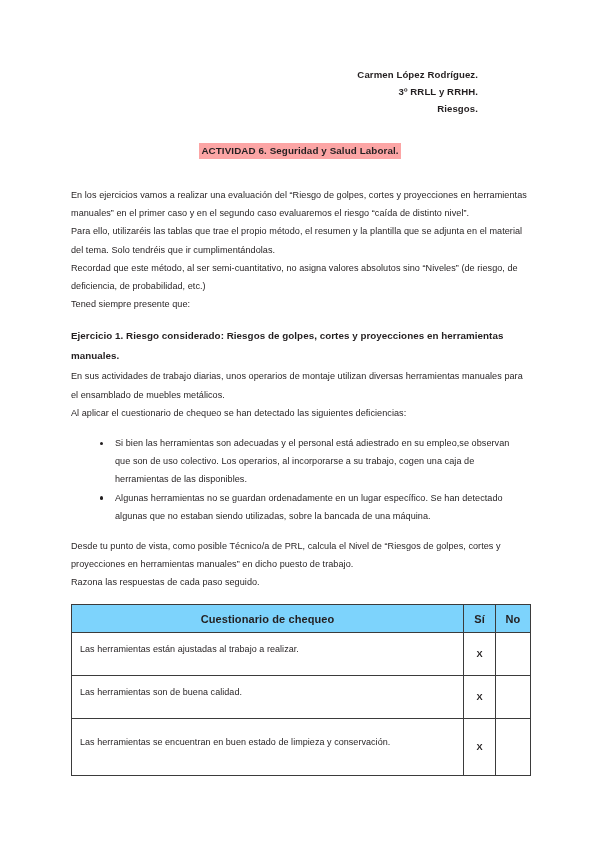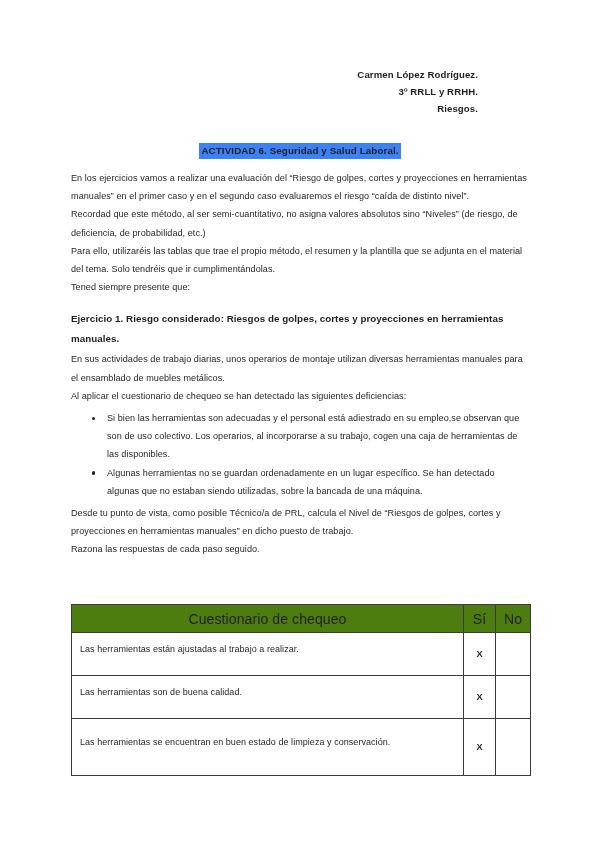--- a/index.html
+++ b/index.html
@@ -39,32 +39,32 @@
   
   .activity-title-wrap {
     position: absolute;
     top: 140px;
     left: 0;
     width: 600px;
     text-align: center;
   }
   .activity-title {
     display: inline-block;
-    background: #3b82f6;
+    background: #fca5a5;
     font-weight: bold;
     font-size: 9.8px;
     line-height: 14px;
     padding: 1px 2px 1px 2px;
     letter-spacing: 0.1px;
   }
 
   
   .body-area {
     position: absolute;
-    top: 169px;
+    top: 186px;
     left: 71px;
     width: 459px;
   }
   p.para {
     margin: 0;
     font-size: 9.1px;
     line-height: 18.2px;
     letter-spacing: 0.05px;
     text-align: left;
   }
@@ -73,21 +73,21 @@
     margin: 0;
     font-size: 9.8px;
     font-weight: bold;
     line-height: 19.5px;
     letter-spacing: 0.05px;
   }
   .heading-space-before { height: 13px; }
   .heading-space-after { height: 2px; }
 
   ul.bullets {
-    margin: 4px;
+    margin: 12px;
     padding: 0;
     list-style: none;
   }
   ul.bullets > li {
     position: relative;
     padding-left: 32px;
     font-size: 9.1px;
     line-height: 18.2px;
     letter-spacing: 0.05px;
   }
@@ -113,23 +113,23 @@
     border-collapse: collapse;
     width: 459px;
     table-layout: fixed;
   }
   table.checklist td, table.checklist th {
     border: 1.1px solid #3b3b3b;
     padding: 0;
     vertical-align: middle;
   }
   table.checklist thead th {
-    background: #4d7c0f;
-    font-size: 14px;
-    font-weight: normal;
+    background: #7dd3fc;
+    font-size: 11px;
+    font-weight: bold;
     height: 27px;
     letter-spacing: 0.1px;
   }
   th.col-q { text-align: center; }
   th.col-si, th.col-no { text-align: center; }
   col.c-q { width: 392px; }
   col.c-si { width: 32px; }
   col.c-no { width: 35px; }
 
   table.checklist tbody td.q {
@@ -159,22 +159,22 @@
     <div class="header-line">Riesgos.</div>
   </div>
 
   <div class="activity-title-wrap">
     <span class="activity-title">ACTIVIDAD 6. Seguridad y Salud Laboral.</span>
   </div>
 
   <div class="body-area">
 
     <p class="para">En los ejercicios vamos a realizar una evaluación del “Riesgo de golpes, cortes y proyecciones en herramientas manuales” en el primer caso y en el segundo caso evaluaremos el riesgo “caída de distinto nivel”.</p>
+    <p class="para">Para ello, utilizaréis las tablas que trae el propio método, el resumen y la plantilla que se adjunta en el material del tema. Solo tendréis que ir cumplimentándolas.</p>
     <p class="para">Recordad que este método, al ser semi-cuantitativo, no asigna valores absolutos sino “Niveles” (de riesgo, de deficiencia, de probabilidad, etc.)</p>
-    <p class="para">Para ello, utilizaréis las tablas que trae el propio método, el resumen y la plantilla que se adjunta en el material del tema. Solo tendréis que ir cumplimentándolas.</p>
     <p class="para">Tened siempre presente que:</p>
 
     <div class="heading-space-before"></div>
     <h2 class="exercise-heading">Ejercicio 1. Riesgo considerado: Riesgos de golpes, cortes y proyecciones en herramientas manuales.</h2>
     <div class="heading-space-after"></div>
 
     <p class="para">En sus actividades de trabajo diarias, unos operarios de montaje utilizan diversas herramientas manuales para el ensamblado de muebles metálicos.</p>
     <p class="para">Al aplicar el cuestionario de chequeo se han detectado las siguientes deficiencias:</p>
 
     <ul class="bullets">

